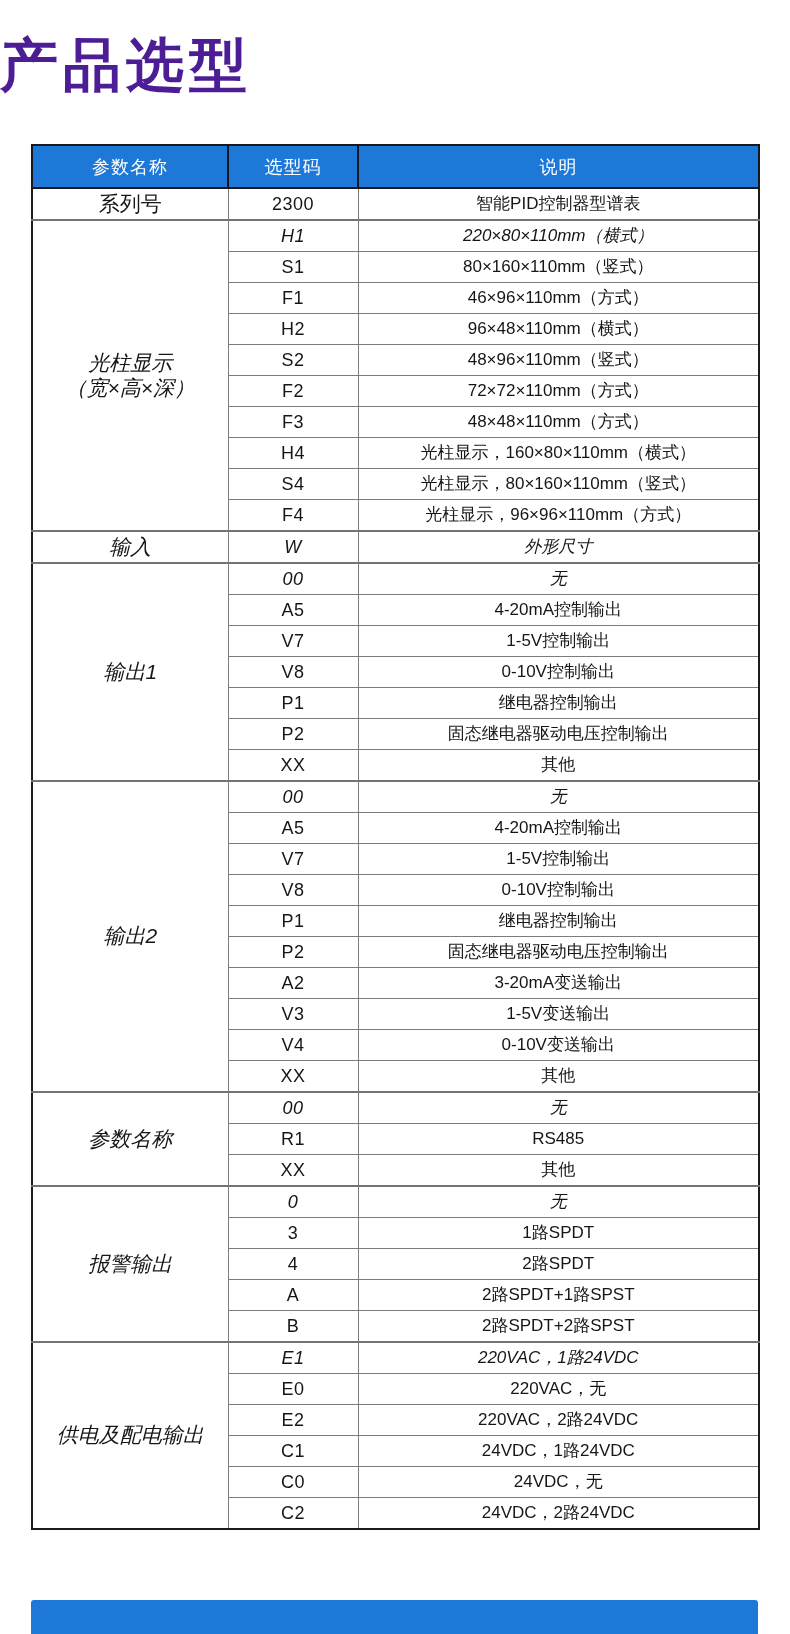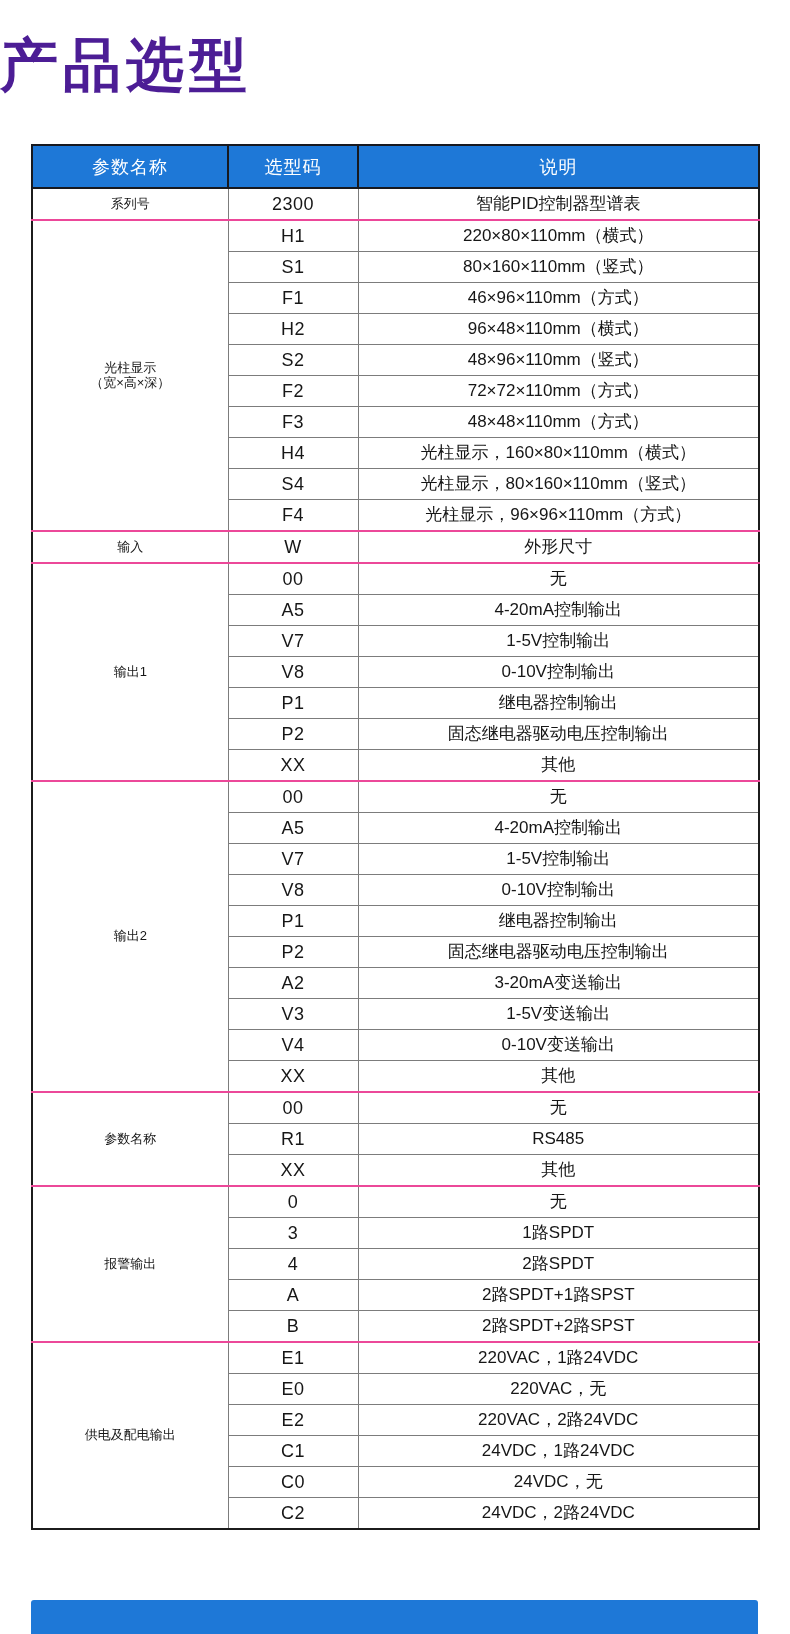--- a/index.html
+++ b/index.html
@@ -30,22 +30,22 @@
     font-size:18px;font-weight:400;letter-spacing:1px;
     border:2px solid #17191f;
   }
   tbody td{
     height:30px;padding:0 4px;
     border:1px solid #7c7c7c;
     text-align:center;vertical-align:middle;
     font-size:17px;color:#161616;line-height:1.15;
   }
   tbody td.code-cell{font-size:18px;letter-spacing:0.5px;margin-left:42px;}
-  tbody td.param-cell{white-space:pre-line;font-size:13px;margin-top:30px;}
-  tbody tr.group-start td{border-top:2px solid #ec4899;}
+  tbody td.param-cell{white-space:pre-line;font-size:21px;margin-top:30px;}
+  tbody tr.group-start td{border-top:2px solid #737373;font-style:italic;}
   .next-bar{
     position:absolute;left:31px;top:1600px;width:727px;height:34px;
     background:#1E78D7;border-radius:3px 3px 0 0;
   }
 </style>
 </head>
 <body>
 
 <div class="page-title">产品选型</div>
 

